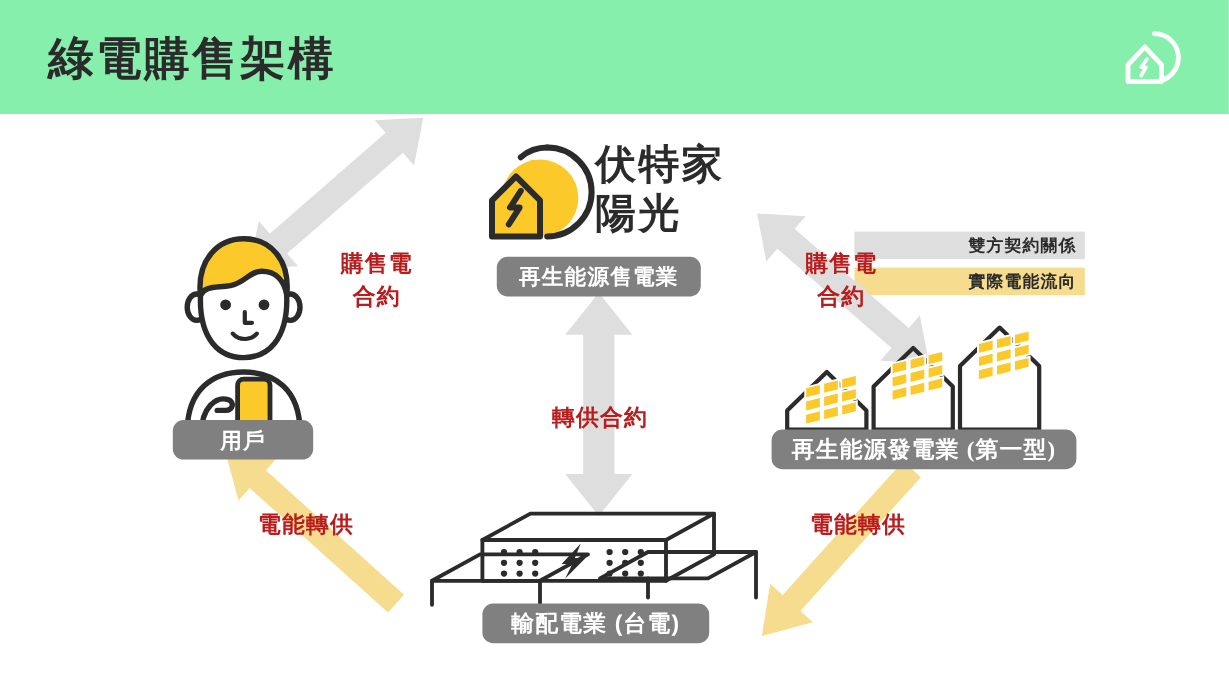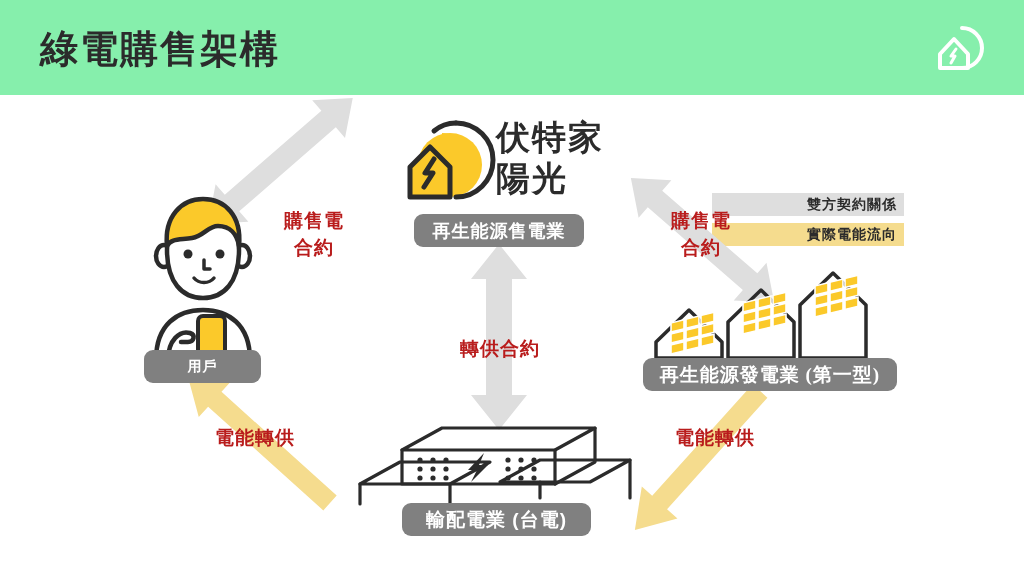--- a/index.html
+++ b/index.html
@@ -69,21 +69,21 @@
   }
 
   #pill-retailer {
     left: 414px; top: 119px;
     width: 170px; height: 33px;
     font-size: 18px;
   }
   #pill-user {
     left: 144px; top: 255px;
     width: 117px; height: 33px;
-    font-size: 14px;
+    font-size: 18px;
   }
   #pill-generator {
     left: 643px; top: 263px;
     width: 254px; height: 33px;
     font-size: 19px;
     font-family: Liberation Serif, serif;
   }
   #pill-grid {
     left: 402px; top: 408px;
     width: 189px; height: 33px;

